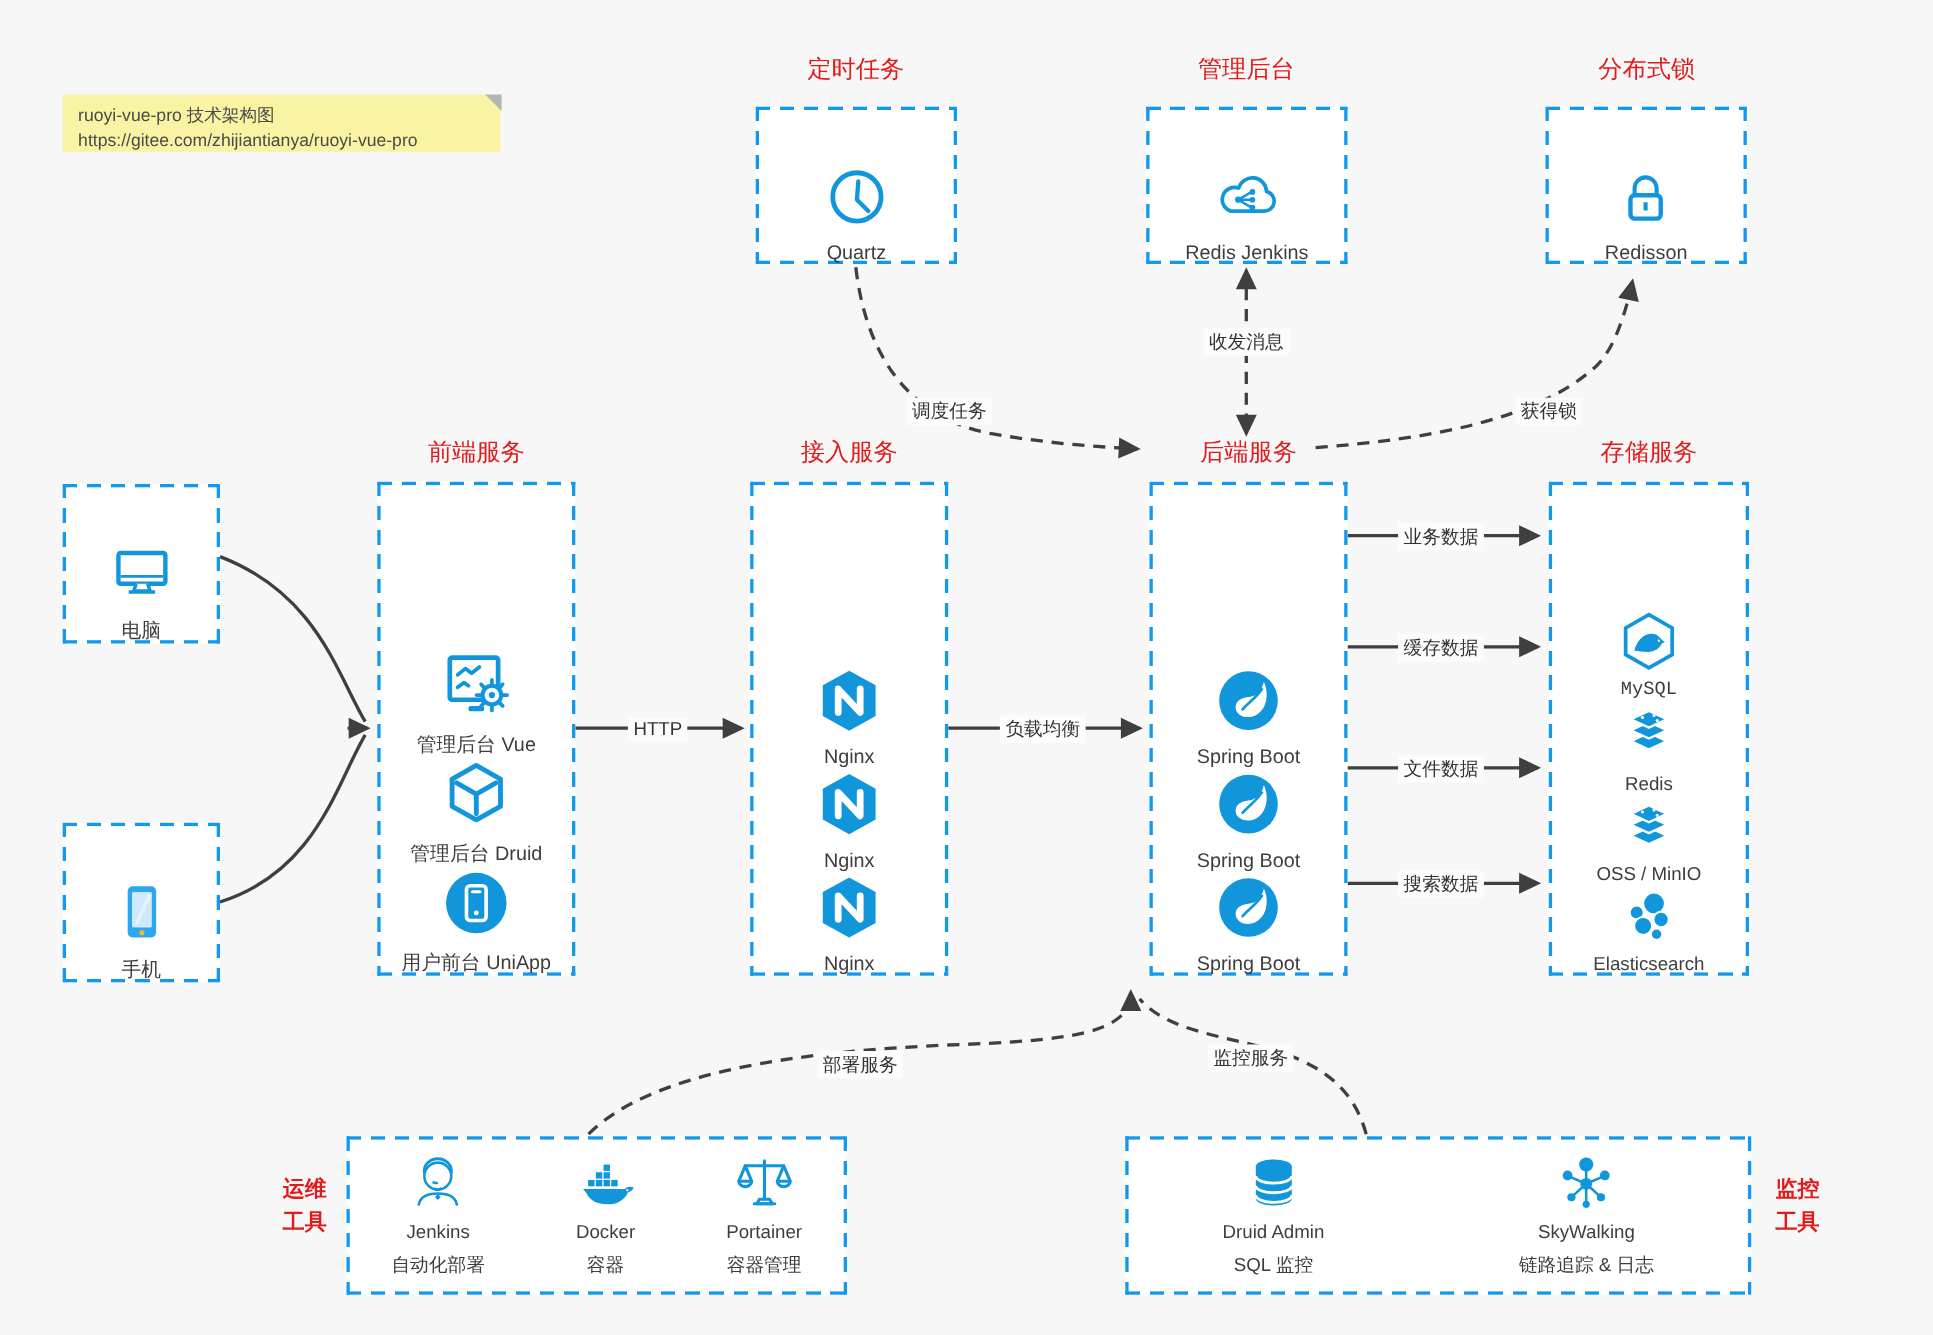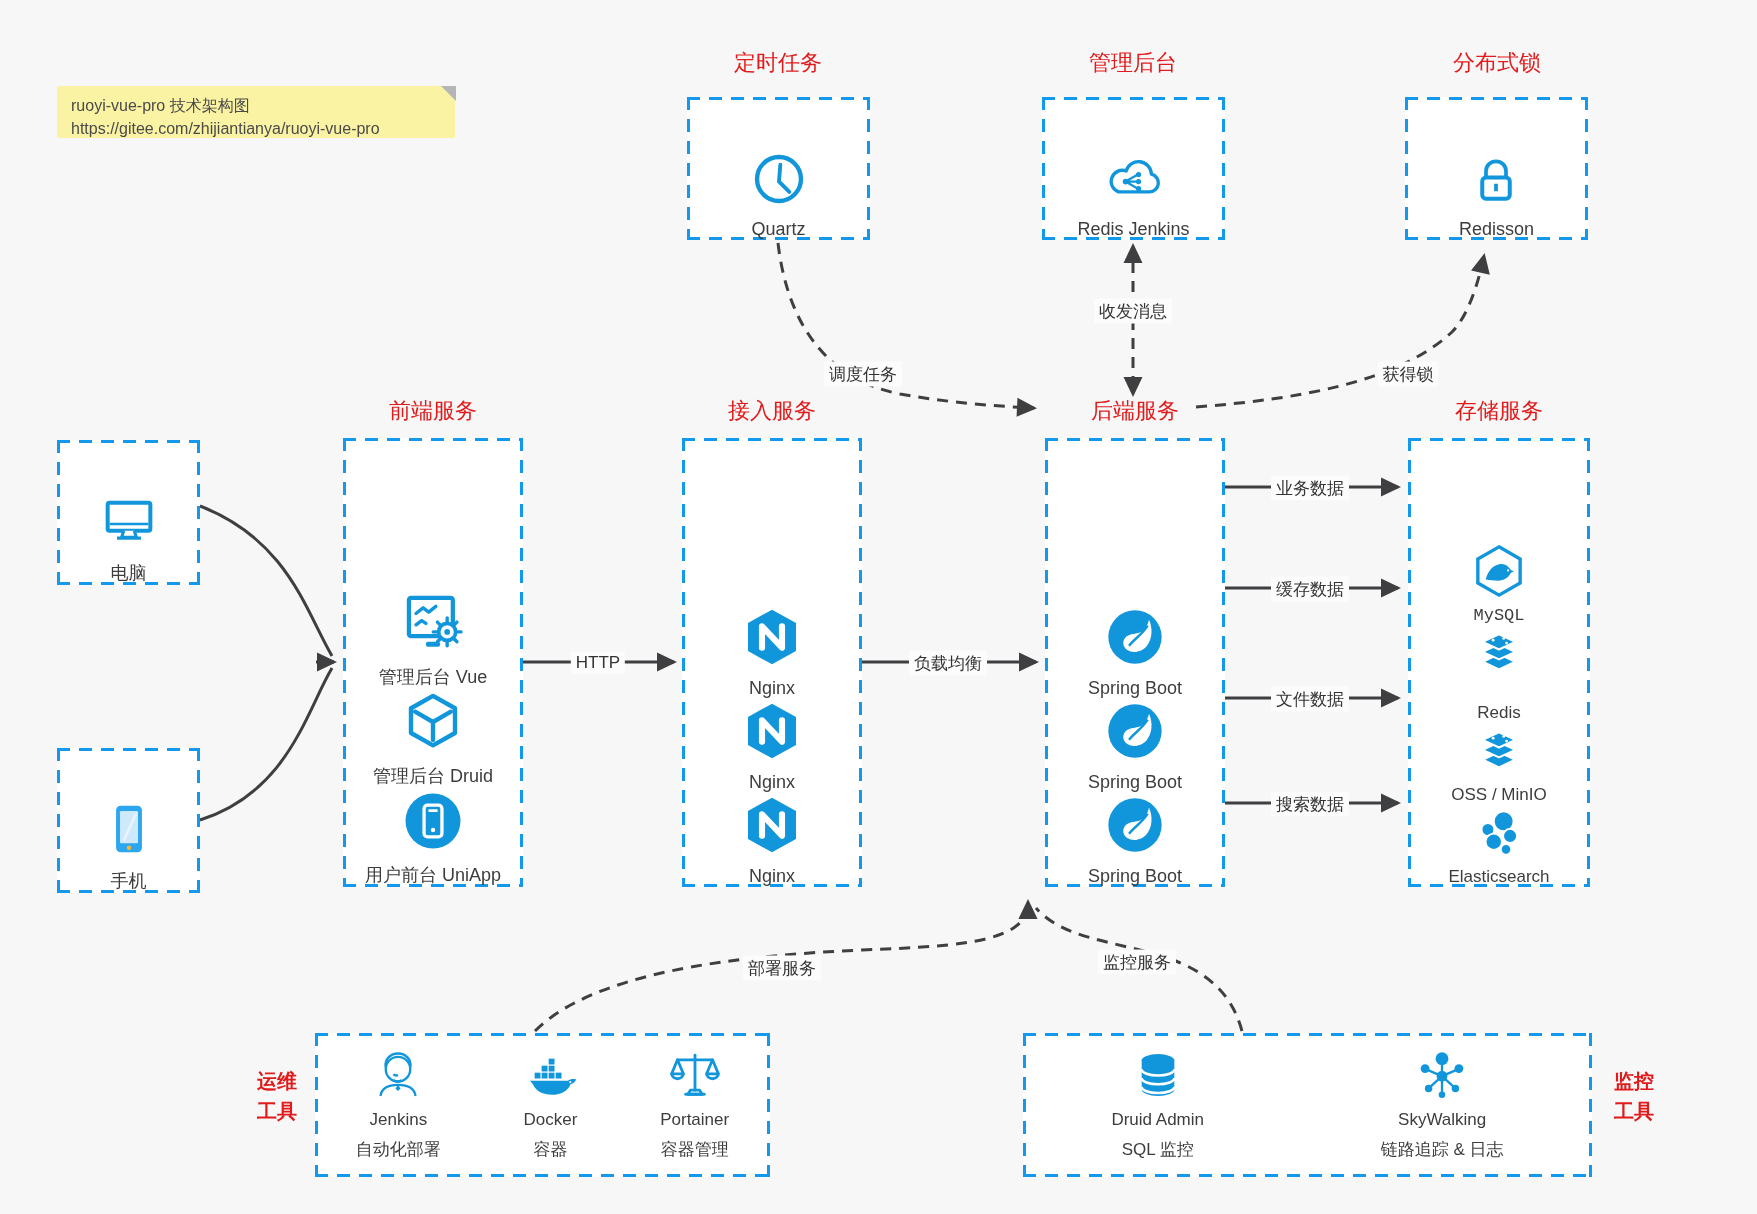--- a/index.html
+++ b/index.html
@@ -247,21 +247,21 @@
 
   <div class="nbox" style="left:1408px;top:438px;width:182px;height:449px;">
     <div class="node" style="gap:6px;">
       <svg class="ic" width="58" height="58" viewBox="0 0 48 48">
         <path d="M24,4 L41.5,14 V34 L24,44 L6.5,34 V14 Z" fill="none" stroke="#1296db" stroke-width="2.8"></path>
         <path d="M13,31 c2,-7 6,-11.5 11,-12.5 c3.5,-0.7 6.5,0.5 8.5,3 c1.2,1.5 2.2,2.3 3.8,2.8 l-2.6,1.4 c-1.8,4 -5.8,6.3 -10.2,6.3 c-3.6,0 -7.2,-0.4 -10.5,-1 z" fill="#1296db"></path>
         <circle cx="31.5" cy="23.5" r="0.9" fill="#fff"></circle>
       </svg>
       <div class="nlabel" style="font-size:17px;font-family:Liberation Mono, monospace;">MySQL</div>
     </div>
-    <div class="node" style="gap:22px;">
+    <div class="node" style="gap:10px;">
       <svg class="ic" width="56" height="56" viewBox="0 0 48 48">
         <g fill="#1296db" stroke="#fff" stroke-width="1.8" stroke-linejoin="round">
           <path d="M24,25 L38,31.5 L24,38 L10,31.5 Z"></path>
           <path d="M24,16.5 L38,23 L24,29.5 L10,23 Z"></path>
           <path d="M24,8 L38,14.5 L24,21 L10,14.5 Z"></path>
         </g>
         <circle cx="19" cy="13" r="1.2" fill="#fff"></circle>
           <circle cx="28" cy="11.5" r="1.2" fill="#fff"></circle>
           <circle cx="30.5" cy="15.5" r="1.2" fill="#fff"></circle>
       </svg>

